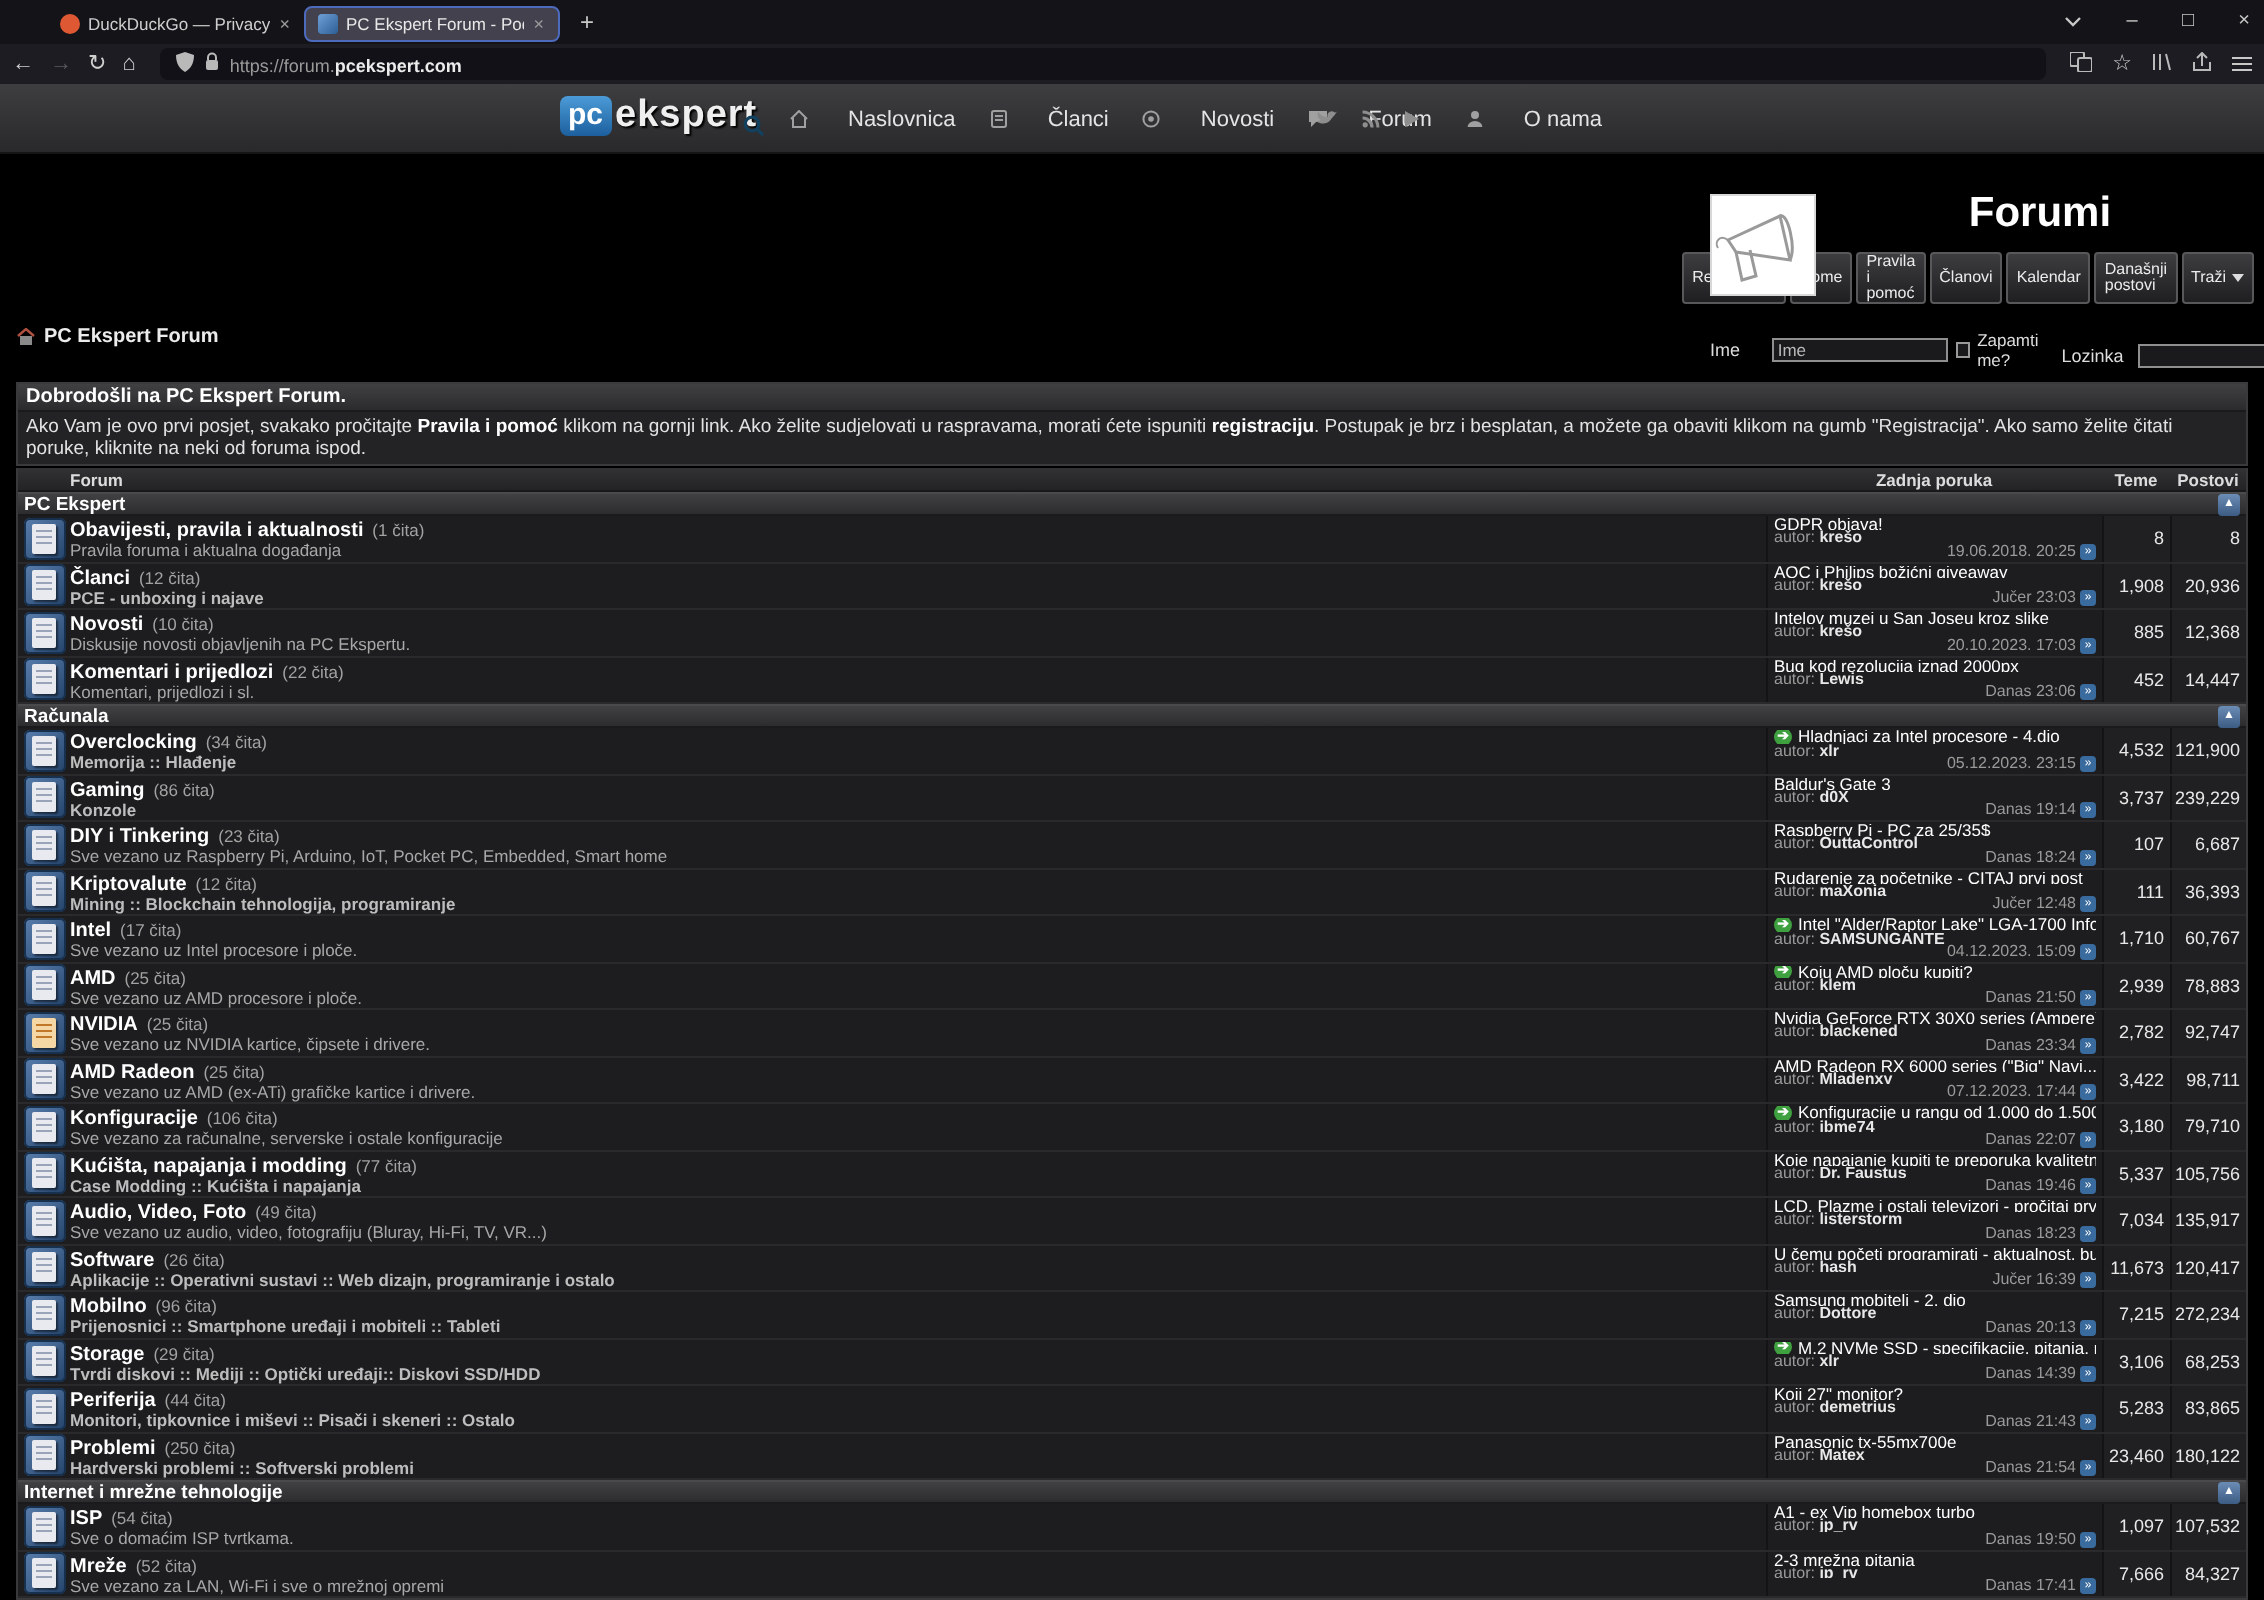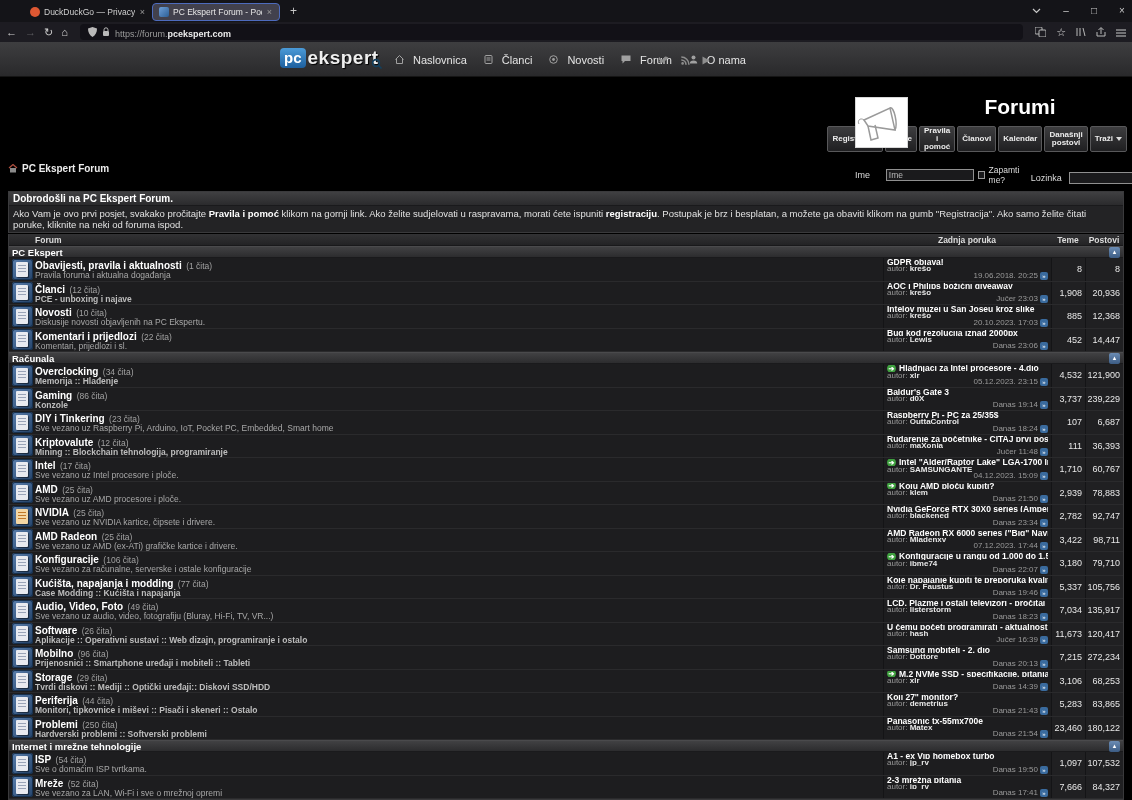--- a/index.html
+++ b/index.html
@@ -34,33 +34,33 @@
   
   .site-header { position:relative; height:35px; background:linear-gradient(#3e3e40,#29292b);
     border-bottom:1px solid #151515; }
   .logo { position:absolute; left:280px; top:5px; display:flex; align-items:center; }
   .logo-pc { background:linear-gradient(#4b9bd8,#1d5f9e); color:#fff; font-weight:bold; font-size:15px;
     padding:1px 4px 2px; border-radius:4px; position:relative; }
   .logo-glass { position:absolute; right:-4px; bottom:-5px; }
   .logo-ekspert { color:#efefef; font-weight:bold; font-size:19px; letter-spacing:.5px;
     text-shadow:1px 1px 1px #000; margin-left:2px; }
   .main-nav { position:absolute; left:395px; top:0; height:35px; display:flex; align-items:center; gap:17px; }
-  .nav-item { display:flex; align-items:center; gap:9px; color:#e4e4e4; font-size:11px; }
+  .nav-item { display:flex; align-items:center; gap:20px; color:#e4e4e4; font-size:11px; }
   .nav-item svg { display:block; }
   .social { position:absolute; left:658px; top:0; height:35px; display:flex; align-items:center; gap:12px; }
 
   
   .page-head { position:relative; height:100px; margin:8px 8px 0; }
   .head-right { position:absolute; right:-3px; top:10px; width:272px; }
   .mega-img { position:absolute; left:0; top:2px; width:53px; height:51px; background:#fff; border:1px solid #d8d8d8; }
   .forumi-title { margin-left:58px; color:#fff; font-weight:bold; font-size:21px; line-height:24px;text-align:center; }
   .btn-row { margin-top:7px; display:flex; justify-content:flex-end; align-items:stretch; gap:2px; margin-left:53px; }
   .fbtn { background:linear-gradient(#3d3d3f,#1f1f21); border:1px solid #58585a; border-radius:2px;
-    color:#ececec; font-weight:bold; font-size:8px; line-height:8px; padding:12px 4px; height:18px;
-    display:flex; align-items:center; text-align:center; white-space:pre-line; }
+    color:#ececec; font-weight:normal; font-size:8px; line-height:8px; padding:12px 4px; height:18px;
+    display:flex; align-items:center; text-align:left; white-space:pre-line; }
   .dd-arrow { display:inline-block; width:0; height:0; border-left:3px solid transparent;
     border-right:3px solid transparent; border-top:4px solid #dcdcdc; margin-left:3px; }
   .login-block { margin-top:13px; display:flex; flex-direction:row; gap:3px; align-items:flex-end; }
   .login-row { display:flex; align-items:center; gap:4px; }
   .login-label { color:#dcdcdc; font-size:9px; width:34px; }
   .login-input { width:88px; height:12px; background:#1a1a1c; border:1px solid #8f8f8f; color:#b9b9b9;
     font-size:8.5px; padding:0 2px; font-family:"Liberation Sans",sans-serif; }
   .checkbox { width:8px; height:8px; border:1px solid #9a9a9a; background:#1a1a1c; display:inline-block; }
   .remember { color:#dcdcdc; font-size:8.5px; }
   .ulaz-btn { background:linear-gradient(#5d7da6,#3c5579); border:1px solid #26364e; border-radius:2px;
@@ -102,21 +102,21 @@
   .ftitle-line { line-height:10px; white-space:nowrap; overflow:hidden; }
   .ftitle { color:#fff; font-weight:bold; font-size:10px; text-decoration:none; }
   .fviewers { color:#a2a2a2; font-size:8.5px; }
   .fsub { color:#a8a8a8; font-size:8.5px; line-height:9px; white-space:nowrap; overflow:hidden; }
   .fsub.bold { font-weight:bold; color:#bdbdbd; }
   .c-last { align-self:stretch; border-left:1px solid #141416; padding:1px 3px; overflow:hidden;
     display:flex; flex-direction:column; justify-content:space-between; }
   .lp-title-line { display:flex; align-items:center; gap:3px; line-height:8px; white-space:nowrap; overflow:hidden; }
   .lp-unread { width:9px; height:9px; flex:0 0 auto; border-radius:50%; background:#3fa03f; color:#fff;
     font-size:7px; line-height:9px; text-align:center; font-weight:bold; }
-  .lp-title { color:#fff; font-weight:bold; font-size:8.5px; text-decoration:none; white-space:nowrap; }
+  .lp-title { color:#fff; font-weight:normal; font-size:8.5px; text-decoration:none; white-space:nowrap; }
   .lp-author { line-height:8px; font-size:8px; color:#9a9a9a; white-space:nowrap; overflow:hidden; }
   .lp-author-name { color:#e8e8e8; font-weight:bold; text-decoration:none; }
   .lp-date { line-height:8px; font-size:8px; color:#9a9a9a; text-align:right; display:flex;
     justify-content:flex-end; align-items:center; gap:2px; }
   .lp-goto { width:8px; height:8px; border-radius:2px; background:#3a6b9e; color:#fff; font-size:6px;
     line-height:8px; text-align:center; }
   .c-num { align-self:stretch; border-left:1px solid #141416; color:#e8e8e8; font-size:9px;
     display:flex; align-items:center; justify-content:flex-end; padding-right:3px; background:#202022; }
 </style>
 </head>
@@ -522,21 +522,21 @@
       </div>
       <div class="fsub bold">Mining :: Blockchain tehnologija, programiranje</div>
     </div>
     <div class="c-last">
       <div class="lp-title-line">
 
         <a class="lp-title" href="#">Rudarenje za početnike - ČITAJ prvi post</a>
       </div>
       <div class="lp-author"><span class="lp-autor-label">autor:</span> <a class="lp-author-name" href="#">maXonja</a></div>
       <div class="lp-date">
-                <span class="lp-date-text">Jučer 11:48</span>
+                <span class="lp-date-text">Jučer 12:48</span>
                 <span class="lp-goto">»</span>
               </div>
     </div>
     <div class="c-num c-teme">111</div>
     <div class="c-num c-postovi">36,393</div>
   </div>
 
   <div class="tgrid frow">
     <div class="c-iconcell">
               <span class="ficon"></span>

